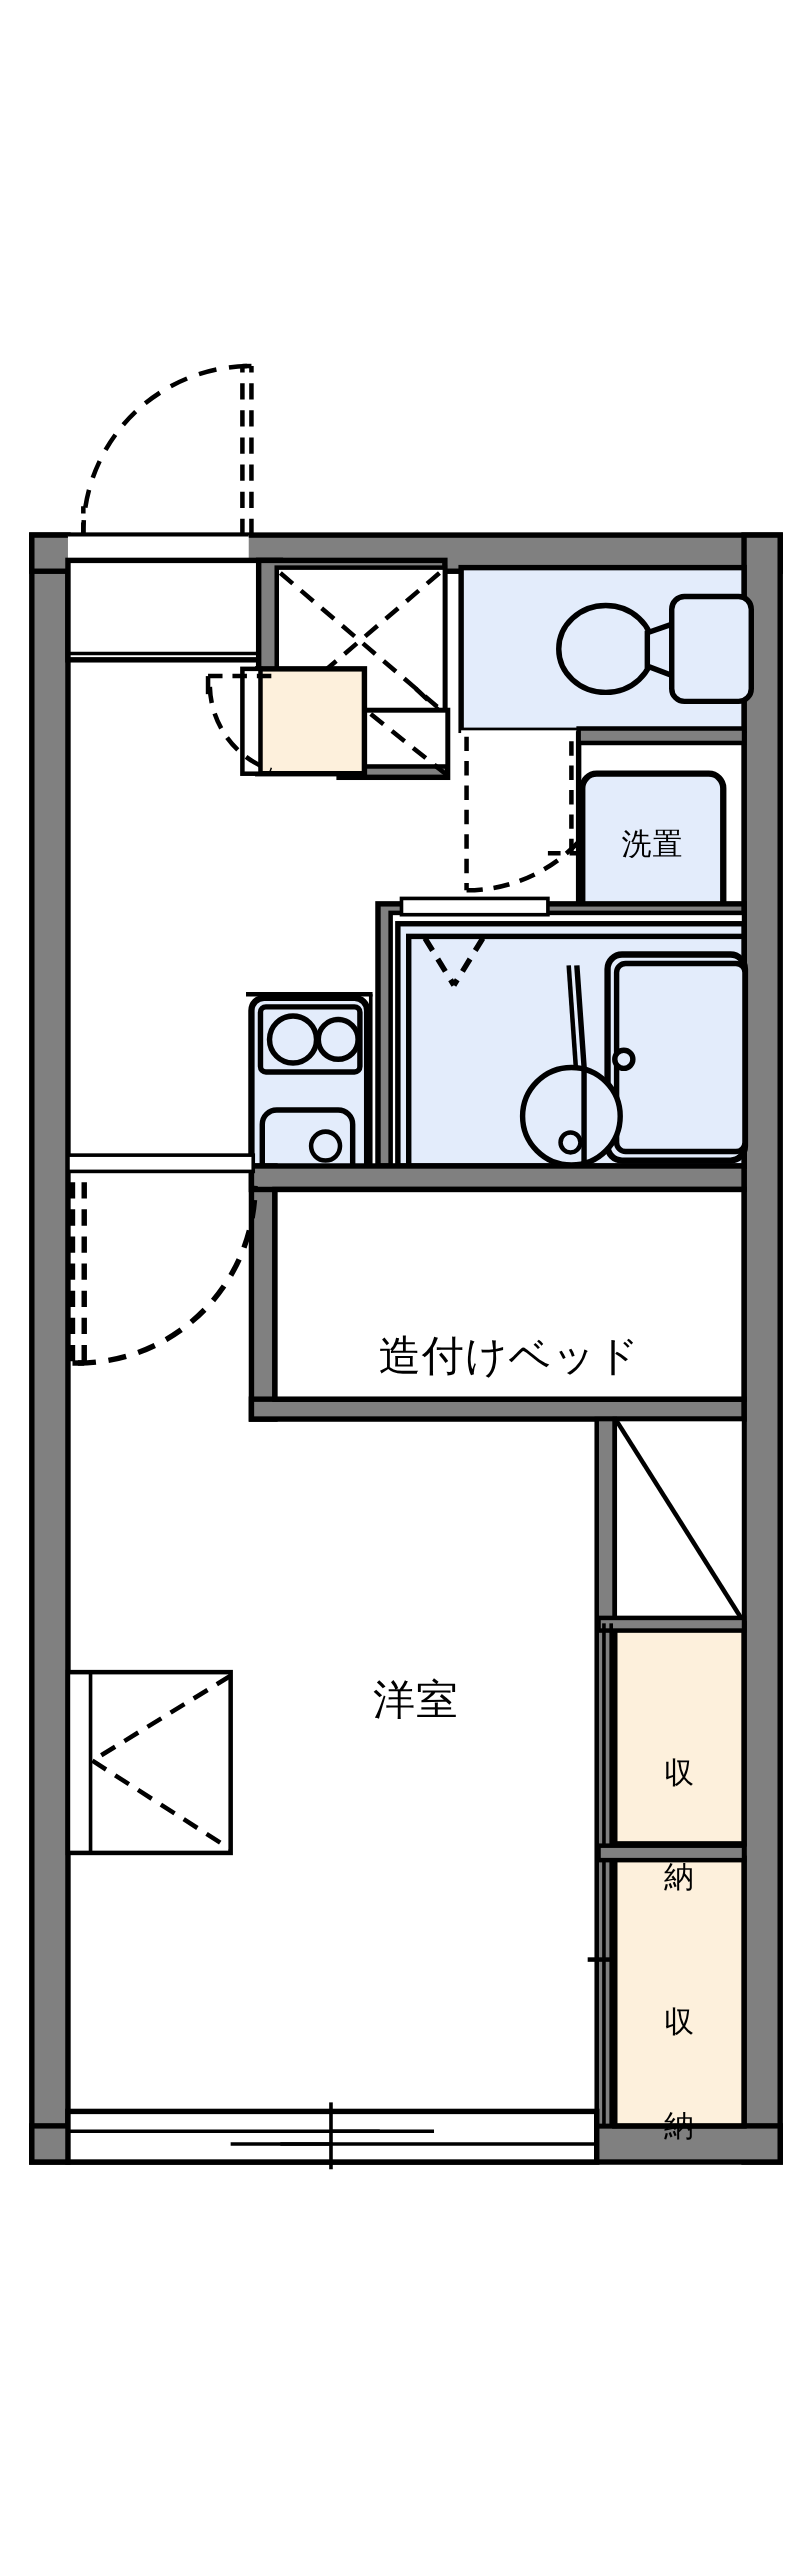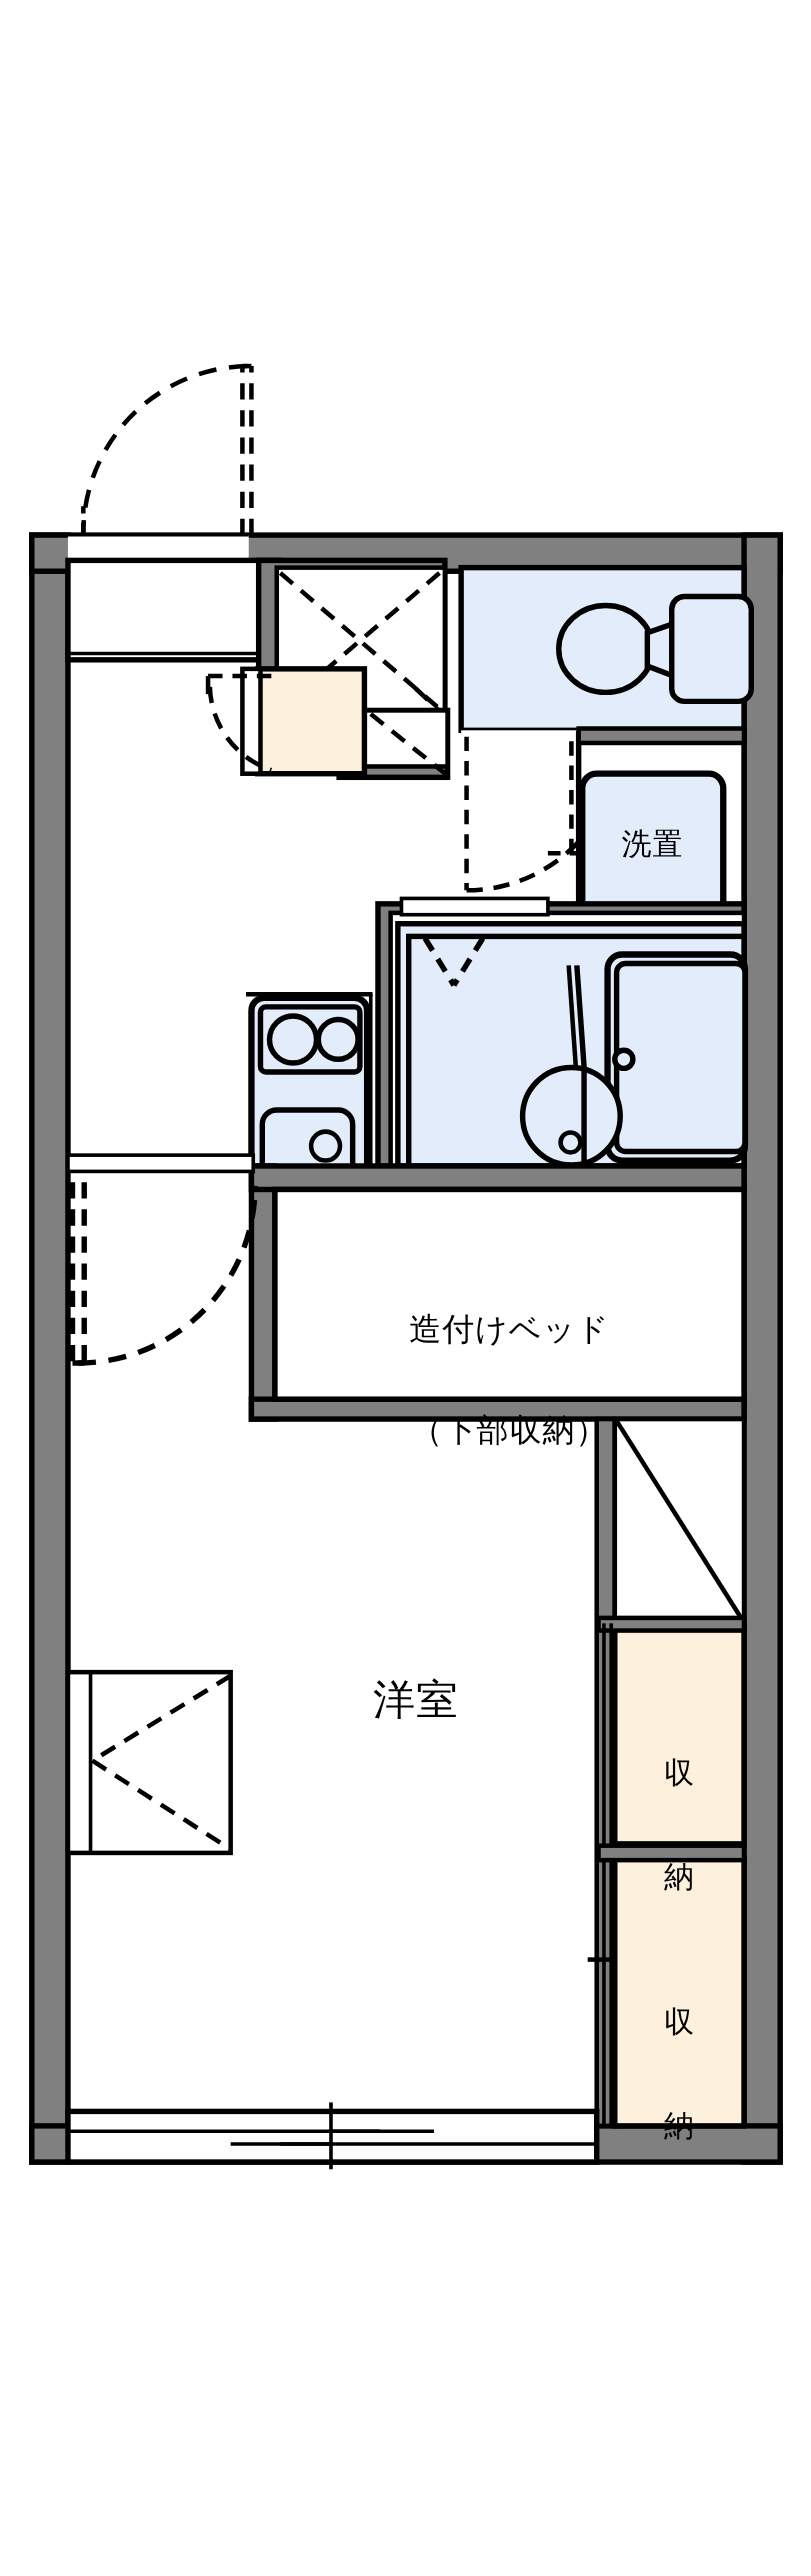--- a/index.html
+++ b/index.html
@@ -34,21 +34,21 @@
   }
   .lbl-room-name {
     font-size: 42px;
     letter-spacing: 0.9px;
   }
   .lbl-room-area {
     font-size: 36px;
     letter-spacing: 0px;
   }
   .lbl-bed {
-    font-size: 32px;
+    font-size: 42px;
     letter-spacing: 0.9px;
   }
   .lbl-closet {
     font-size: 30px;
     letter-spacing: 0.9px;
     line-height: 1.15;
   }
   .lbl-wash {
     font-size: 30px;
     letter-spacing: 0.9px;
@@ -249,21 +249,20 @@
       <line x1="255" y1="2372" x2="660" y2="2372" stroke="#000000" stroke-width="4"></line>
       <line x1="366" y1="2326" x2="366" y2="2400" stroke="#000000" stroke-width="4"></line>
       <line x1="366" y1="2358" x2="420" y2="2358" stroke="#000000" stroke-width="4"></line>
       <line x1="310" y1="2372" x2="366" y2="2372" stroke="#000000" stroke-width="4"></line>
     </g>
 
   </svg>
 
   <div class="lbl lbl-bed" style="left:275px; top:1246px; width:469px;">
     <div>造付けベッド</div>
-    <div>（下部収納）</div>
   </div>
 
   <div class="lbl lbl-wash" style="left:582px; top:2576px; width:0px;"></div>
 
   <div class="lbl lbl-wash" style="left:582px; top:828px; width:141px;">洗置</div>
 
   <div class="lbl lbl-room-name" style="left:235px; top:1678px; width:362px;">洋室</div>
 
 
   <div class="lbl lbl-closet" style="left:615px; top:1687px; width:129px;">

